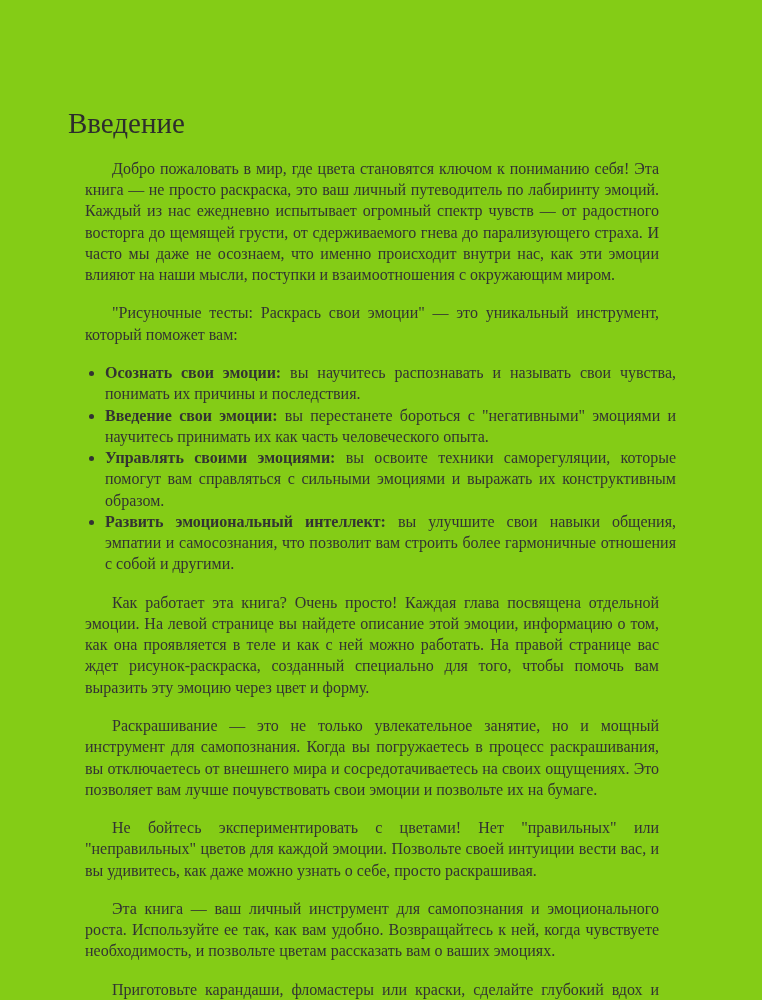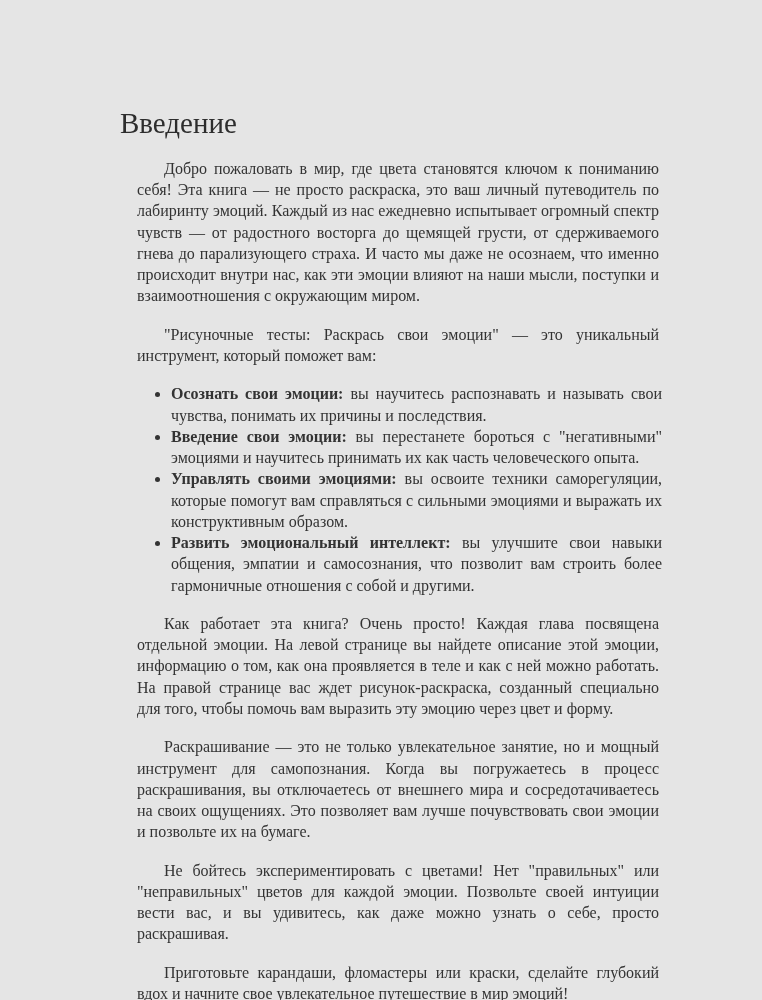--- a/index.html
+++ b/index.html
@@ -5,44 +5,44 @@
   html, body {
     margin: 0;
     padding: 0;
     background: #ffffff;
   }
   .page {
     position: relative;
     width: 762px;
     height: 1000px;
     box-sizing: border-box;
-    background: #e5e5e5;
+    background: #84cc16;
     color: #333333;
     font-family: "Liberation Serif", "DejaVu Serif", serif;
     font-size: 16px;
     line-height: 1.33;
-    padding: 108px 86px 0 120px;
+    padding: 108px 86px 0 68px;
     overflow: hidden;
     hyphens: auto;
     -webkit-hyphens: auto;
   }
   h1.page-title {
     font-size: 29px;
     font-weight: 400;
     color: #2d2d2d;
     margin: 0 0 18px 0;
     line-height: 1.1;
   }
   p.para {
     margin: 17px;
     text-indent: 27px;
     text-align: justify;
   }
   ul.bullet-list {
-    margin: 14px;
+    margin: 0;
     padding: 0 0 0 37px;
     list-style: disc outside;
   }
   ul.bullet-list li {
     text-align: justify;
     margin: 0;
     padding: 0;
   }
   .b {
     font-weight: 700;
@@ -65,16 +65,17 @@
     <li><span class="b">Управлять своими эмоциями:</span> <span>вы освоите техники саморегуляции, которые помогут вам справляться с сильными эмоциями и выражать их конструктивным образом.</span></li>
     <li><span class="b">Развить эмоциональный интеллект:</span> <span>вы улучшите свои навыки общения, эмпатии и самосознания, что позволит вам строить более гармоничные отношения с собой и другими.</span></li>
   </ul>
 
   <p class="para">Как работает эта книга? Очень просто! Каждая глава посвящена отдельной эмоции. На левой странице вы найдете описание этой эмоции, информацию о том, как она проявляется в теле и как с ней можно работать. На правой странице вас ждет рисунок-раскраска, созданный специально для того, чтобы помочь вам выразить эту эмоцию через цвет и форму.</p>
 
   <p class="para">Раскрашивание — это не только увлекательное занятие, но и мощный инструмент для самопознания. Когда вы погружаетесь в процесс раскрашивания, вы отключаетесь от внешнего мира и сосредотачиваетесь на своих ощущениях. Это позволяет вам лучше почувствовать свои эмоции и позвольте их на бумаге.</p>
 
   <p class="para">Не бойтесь экспериментировать с цветами! Нет "правильных" или "неправильных" цветов для каждой эмоции. Позвольте своей интуиции вести вас, и вы удивитесь, как даже можно узнать о себе, просто раскрашивая.</p>
 
+  <p class="para">Эта книга — ваш личный инструмент для самопознания и эмоционального роста. Используйте ее так, как вам удобно. Возвращайтесь к ней, когда чувствуете необходимость, и позвольте цветам рассказать вам о ваших эмоциях.</p>
 
   <p class="para">Приготовьте карандаши, фломастеры или краски, сделайте глубокий вдох и начните свое увлекательное путешествие в мир эмоций!</p>
 
 </div>
 
 </body></html>

